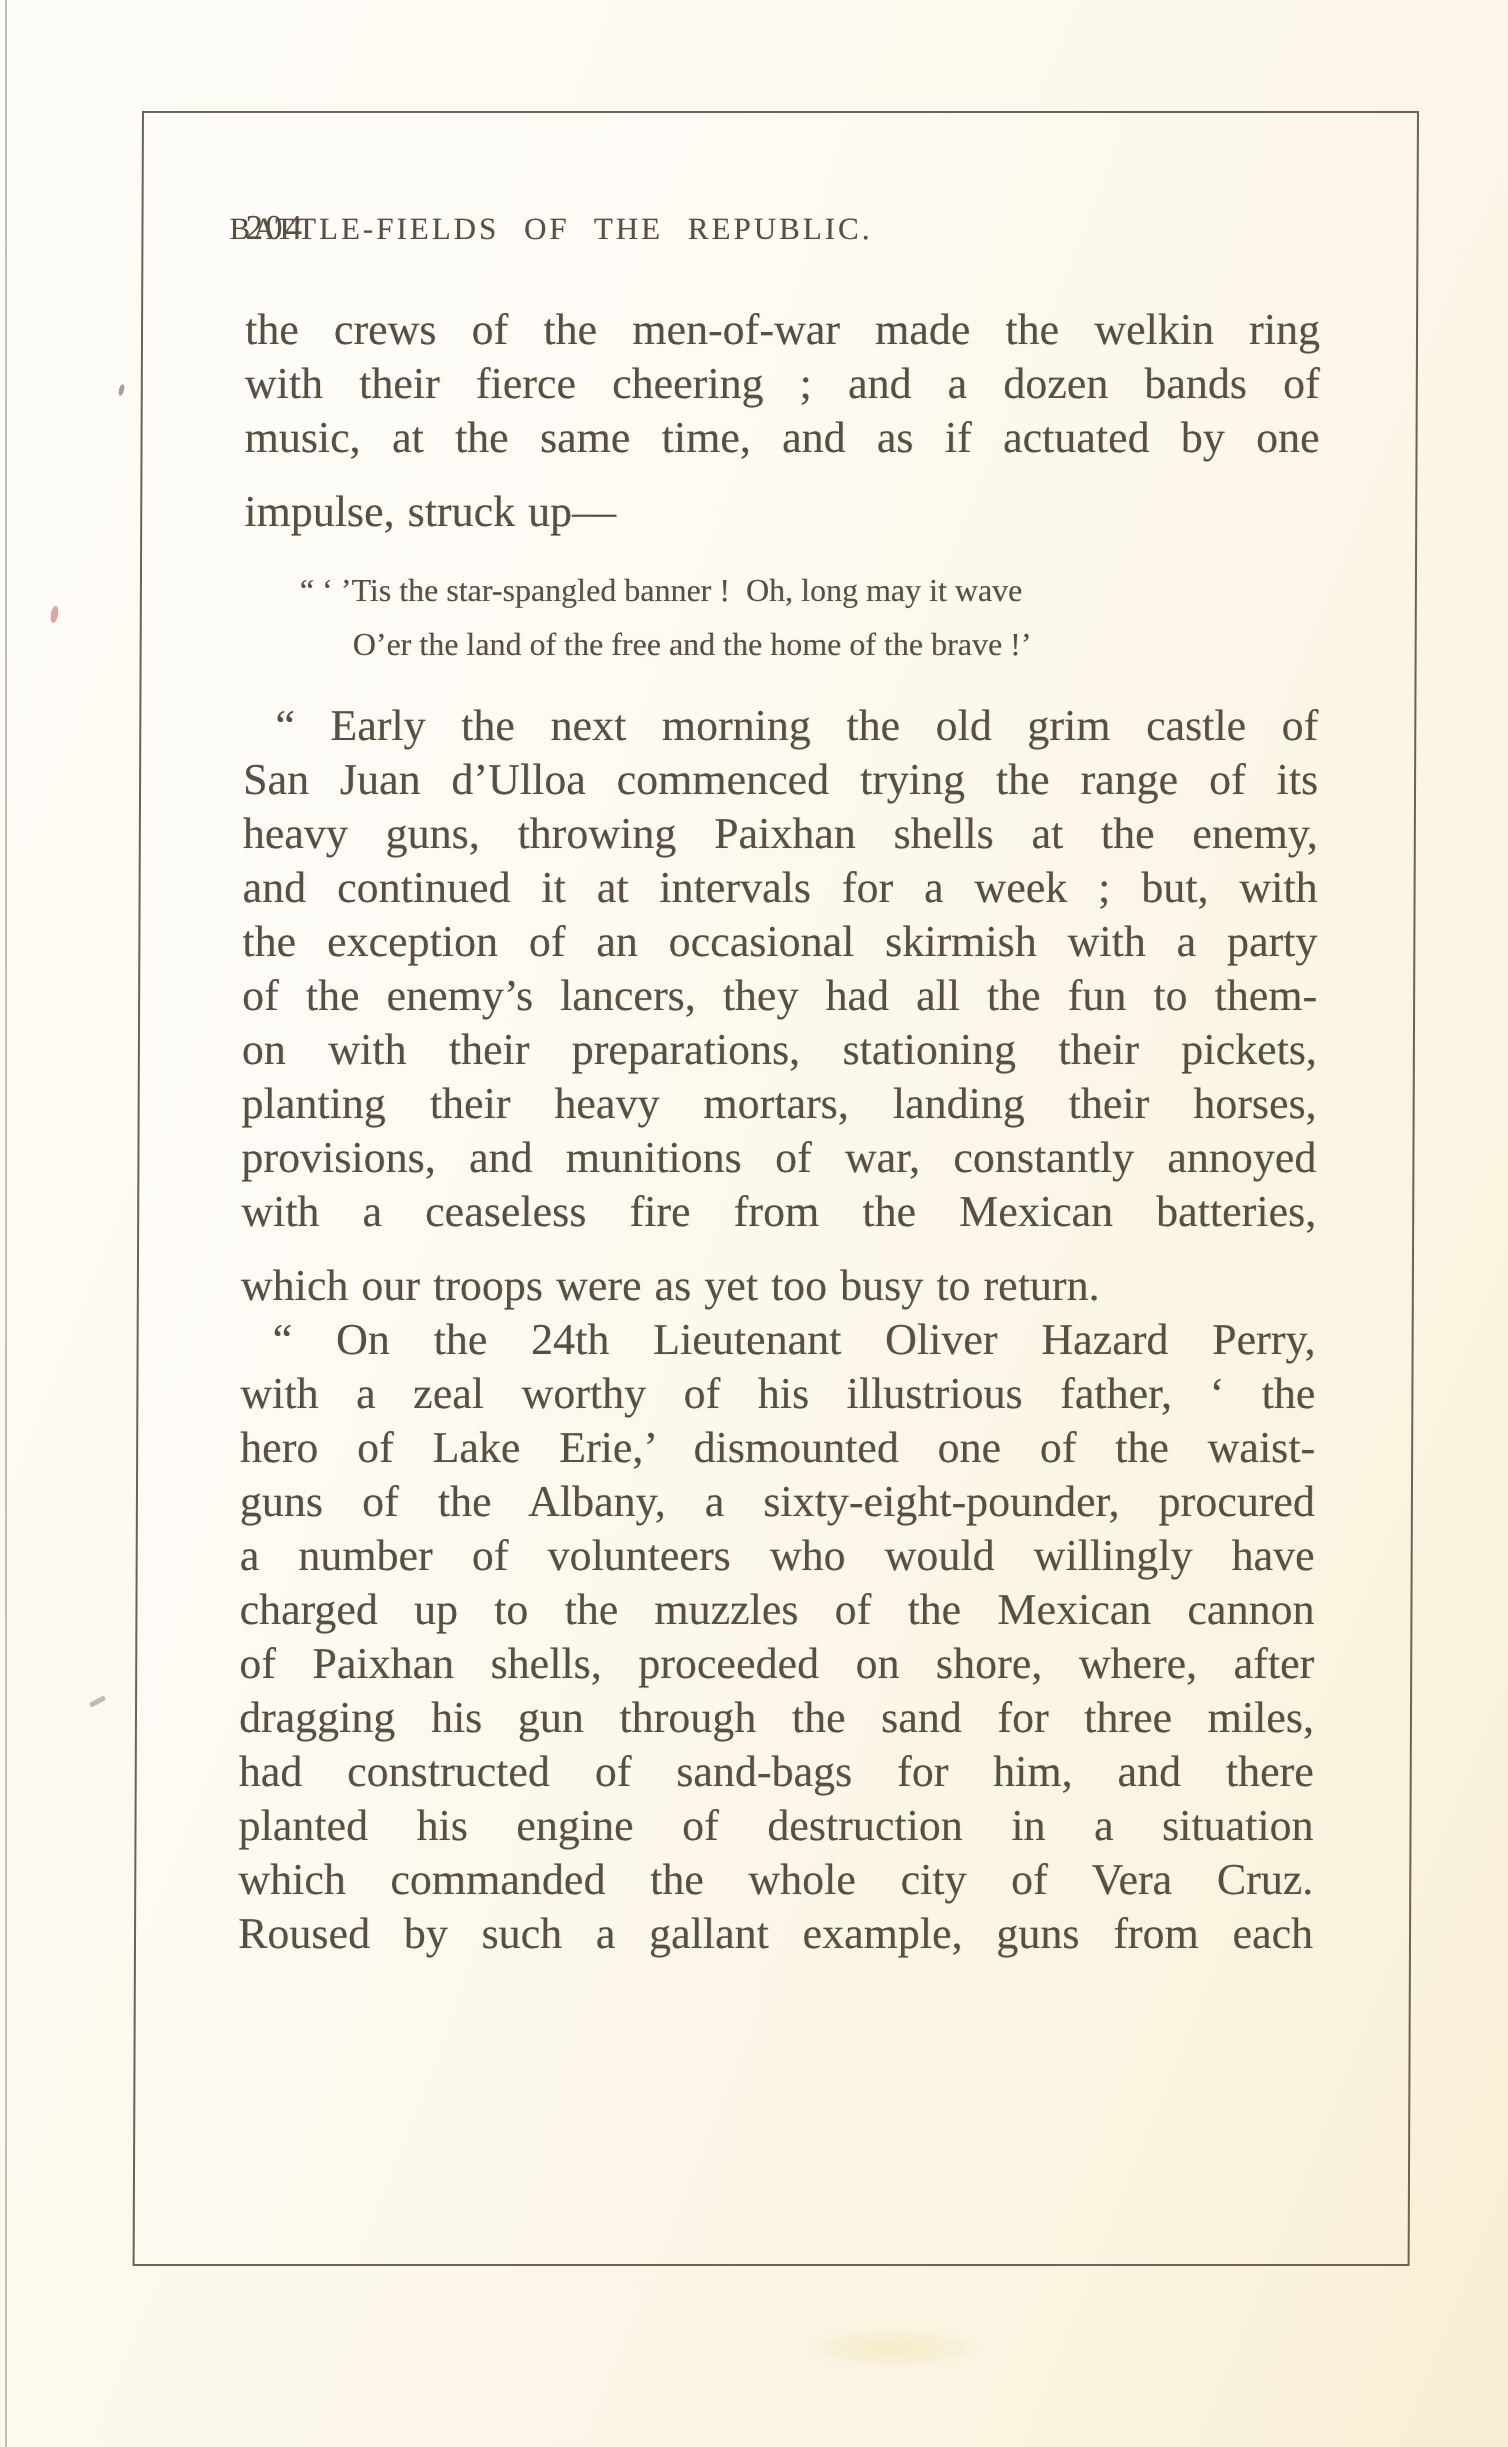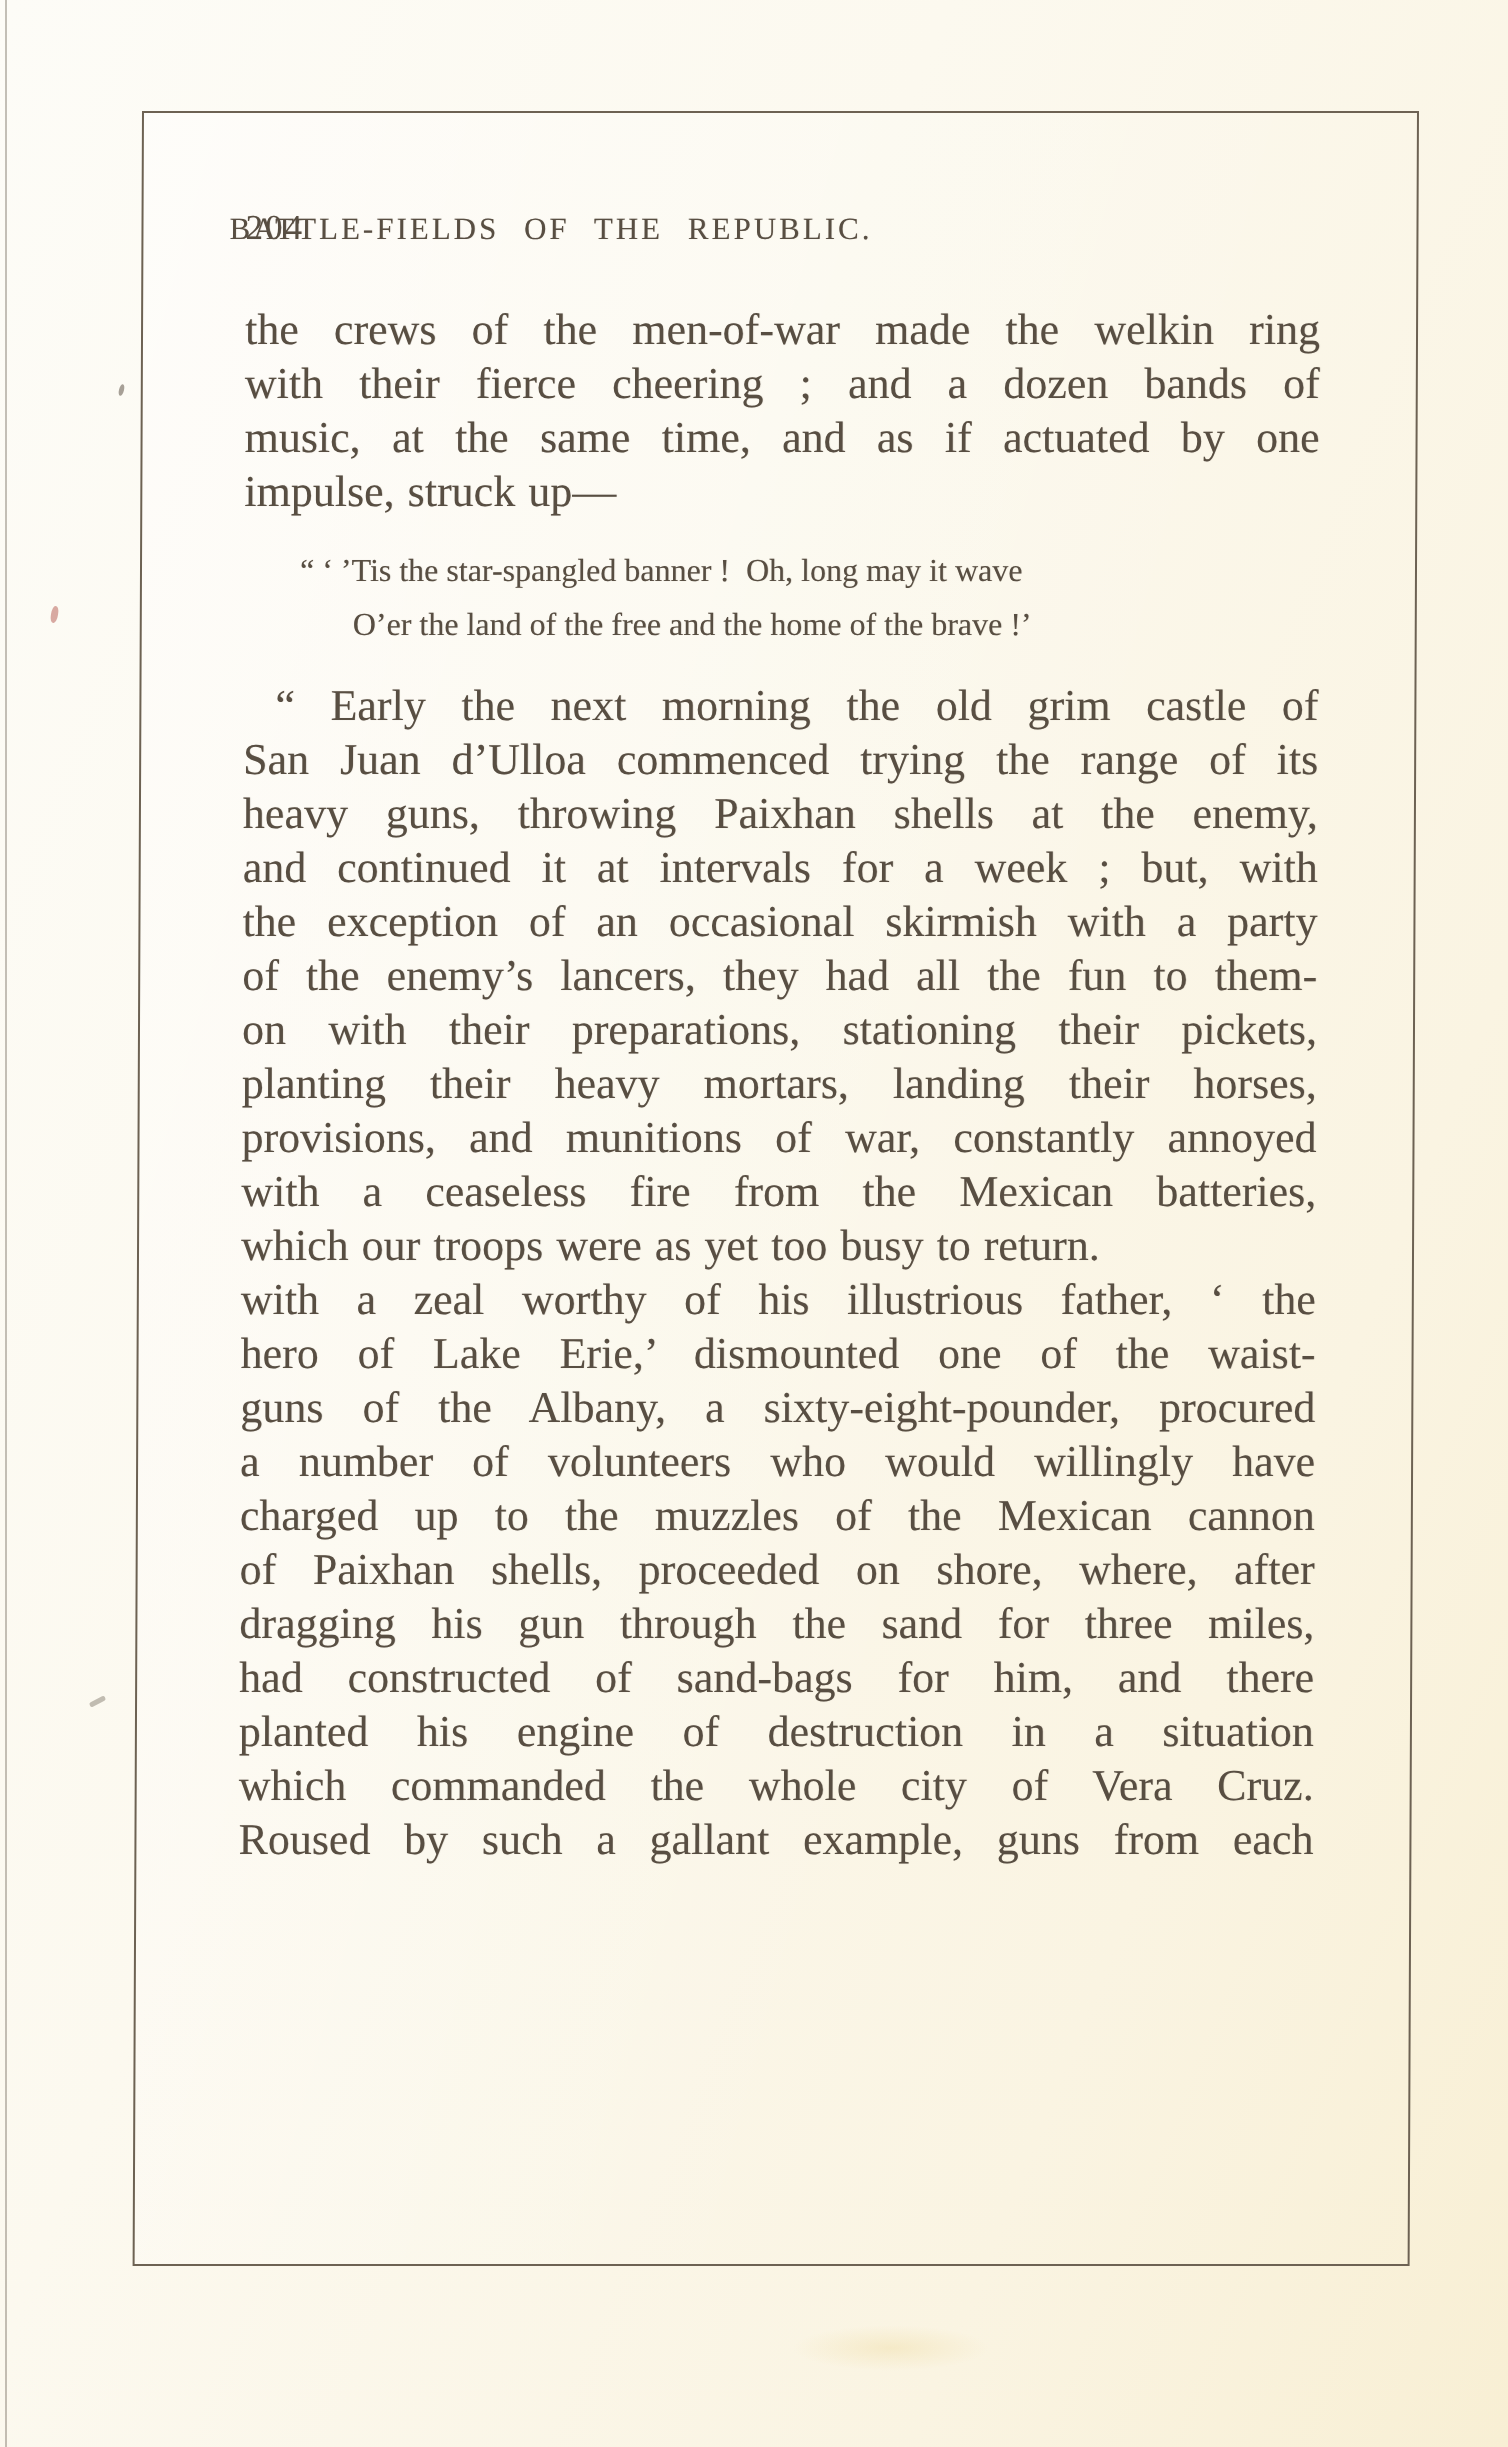--- a/index.html
+++ b/index.html
@@ -27,21 +27,21 @@
     transform:skewX(-0.25deg); transform-origin:top left;
     background:linear-gradient(105deg, rgba(255,255,255,0.40), rgba(255,255,255,0) 65%);
   }
   .header { position:relative; height:40px; margin-bottom:55px; }
   .pagenum { position:absolute; left:0; top:0; font-size:35px; letter-spacing:2px; }
   .runtitle { text-align:left; font-size:31px; letter-spacing:3px; word-spacing:14px;
     padding-top:3px; transform:translateX(-16px); }
 
   .bl { font-size:44px; line-height:54px; text-align:justify; text-align-last:justify;
     text-justify:inter-word; word-spacing:2px; }
-  .last-left .bl.last { text-align-last:left; }
+  .last-left .bl.last { text-align-last:left;margin-top:20px; }
   .indent-first .bl.first { text-indent:32px; }
 
   .verse { margin-top:24px; margin-bottom:28px; }
   .vl { font-size:32px; line-height:54px; }
   .vl.first { padding-left:56px; }
   .vl.last  { padding-left:109px; }
 
   .pagenum,.runtitle,.bl,.vl { text-shadow:0.4px 0.4px 0.7px rgba(88,78,66,0.35); }
 </style>
 </head>
@@ -80,20 +80,21 @@
         <div class="bl">the exception of an occasional skirmish with a party</div>
         <div class="bl">of the enemy’s lancers, they had all the fun to them-</div>
         <div class="bl">on with their preparations, stationing their pickets,</div>
         <div class="bl">planting their heavy mortars, landing their horses,</div>
         <div class="bl">provisions, and munitions of war, constantly annoyed</div>
         <div class="bl">with a ceaseless fire from the Mexican batteries,</div>
         <div class="bl last">which our troops were as yet too busy to return.</div>
       </div>
 
     <div class="para indent-first">
+        <div class="bl first">“ On the 24th Lieutenant Oliver Hazard Perry,</div>
         <div class="bl">with a zeal worthy of his illustrious father, ‘ the</div>
         <div class="bl">hero of Lake Erie,’ dismounted one of the waist-</div>
         <div class="bl">guns of the Albany, a sixty-eight-pounder, procured</div>
         <div class="bl">a number of volunteers who would willingly have</div>
         <div class="bl">charged up to the muzzles of the Mexican cannon</div>
         <div class="bl">of Paixhan shells, proceeded on shore, where, after</div>
         <div class="bl">dragging his gun through the sand for three miles,</div>
         <div class="bl">had constructed of sand-bags for him, and there</div>
         <div class="bl">planted his engine of destruction in a situation</div>
         <div class="bl">which commanded the whole city of Vera Cruz.</div>

